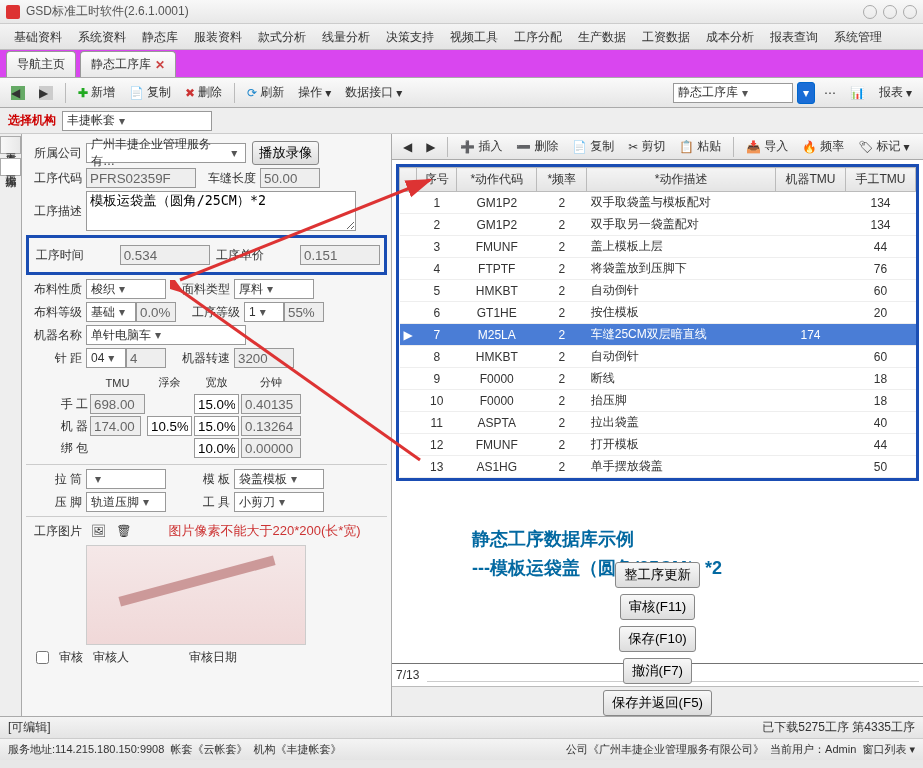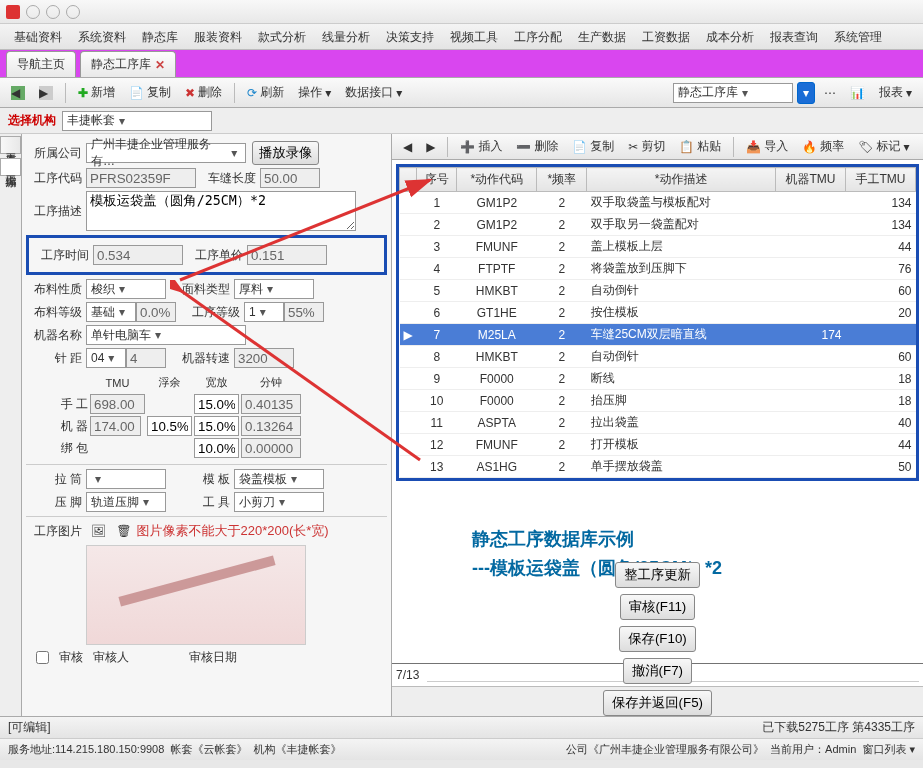--- a/index.html
+++ b/index.html
@@ -26,49 +26,50 @@
 .sidetabs { width: 22px; background: #eee; border-right: 1px solid #aaa; display: flex; flex-direction: column; }
 .sidetab { writing-mode: vertical-rl; padding: 8px 2px; border: 1px solid #aaa; background: linear-gradient(90deg,#f8f8f8,#e8e8e8); margin: 2px 0; cursor: pointer; font-size: 11px; }
 .sidetab.active { background: #fff; }
 .left-pane { width: 370px; background: #f6f6f6; border-right: 1px solid #aaa; padding: 4px; overflow: hidden; }
 .form-row { display: flex; align-items: center; margin: 3px 0; }
 .form-row label { width: 56px; text-align: right; margin-right: 4px; color: #333; }
 .form-row label.w70 { width: 64px; }
 .inp { border: 1px solid #999; height: 20px; padding: 0 3px; background: #fff; }
 .inp.ro { background: #eee; color: #666; }
 .btn-sm { border: 1px solid #888; background: linear-gradient(#f8f8f8,#ddd); padding: 2px 6px; border-radius: 3px; cursor: pointer; }
-.hl { color: #c33; }
+.hl { color: #c33; margin-left: 32px; }
 .group-hr { border: none; border-top: 1px solid #ccc; margin: 4px 0; }
 .mini-tbl { margin-top: 2px; }
 .mini-tbl th { font-weight: normal; padding: 2px 4px; font-size: 11px; }
 .right-pane { flex: 1; background: #fff; display: flex; flex-direction: column; }
 .rtoolbar { height: 26px; background: linear-gradient(#fafafa,#e6e6e6); border-bottom: 1px solid #aaa; display: flex; align-items: center; padding: 0 6px; gap: 4px; flex-wrap: nowrap; }
 .grid-wrap { border: 3px solid #1a4db3; margin: 4px; overflow: hidden; }
 .grid { width: 100%; border-collapse: collapse; font-size: 12px; }
 .grid th { background: linear-gradient(#f4f4f4,#e4e4e4); border: 1px solid #bbb; padding: 3px 4px; font-weight: normal; }
 .grid td { border-bottom: 1px solid #eee; padding: 2px 4px; text-align: center; }
 .grid td.left { text-align: left; }
-.grid td.right { text-align: right; margin-top: 24px; }
+.grid td.right { text-align: center; margin-top: 24px; }
 .grid tr.selected td { background: #4a7dd6; color: #fff; }
 .annot { color: #0369a1; font-size: 18px; font-weight: bold; line-height: 1.6; padding: 40px 0 0 80px; }
 .pageinfo { padding: 4px; border-top: 1px solid #737373; display: flex; }
 .bottom-btns { height: 30px; background: #eee; display: flex; align-items: center; justify-content: flex-end; padding: 0 10px; gap: 6px; border-top: 1px solid #bbb; flex-direction: column; }
 .bottom-btns .btn-sm { padding: 3px 8px; }
 .status1 { height: 22px; background: linear-gradient(#f4f4f4,#e4e4e4); border-top: 1px solid #aaa; display: flex; align-items: center; padding: 0 8px; }
 .status2 { height: 22px; background: linear-gradient(#f4f4f4,#e4e4e4); border-top: 1px solid #ccc; display: flex; align-items: center; padding: 0 8px; font-size: 11px; }
 .arrow { position: absolute; pointer-events: none; }
 .time-box { border: 3px solid #1a4db3; padding: 4px; margin: 4px 0; }
 .img-ph { width: 220px; height: 100px; background: linear-gradient(#f5e8e8,#f0d8d8); border: 1px solid #ccc; margin: 4px 0 4px 60px; position: relative; }
 .img-ph::after { content:""; position:absolute; left:30px; top:30px; width:160px; height:10px; background:#c99; transform:rotate(-15deg); }
 </style>
 </head>
 <body>
 
 <div class="titlebar">
   <span class="ico"></span>
+  <span class="titlebar-title">GSD标准工时软件(2.6.1.0001)</span>
   <div class="winbtns">
     <span class="winbtn"></span>
     <span class="winbtn"></span>
     <span class="winbtn"></span>
   </div>
 </div>
 
 <div class="menubar" id="menubar">
     <span>基础资料</span>
     <span>系统资料</span>

